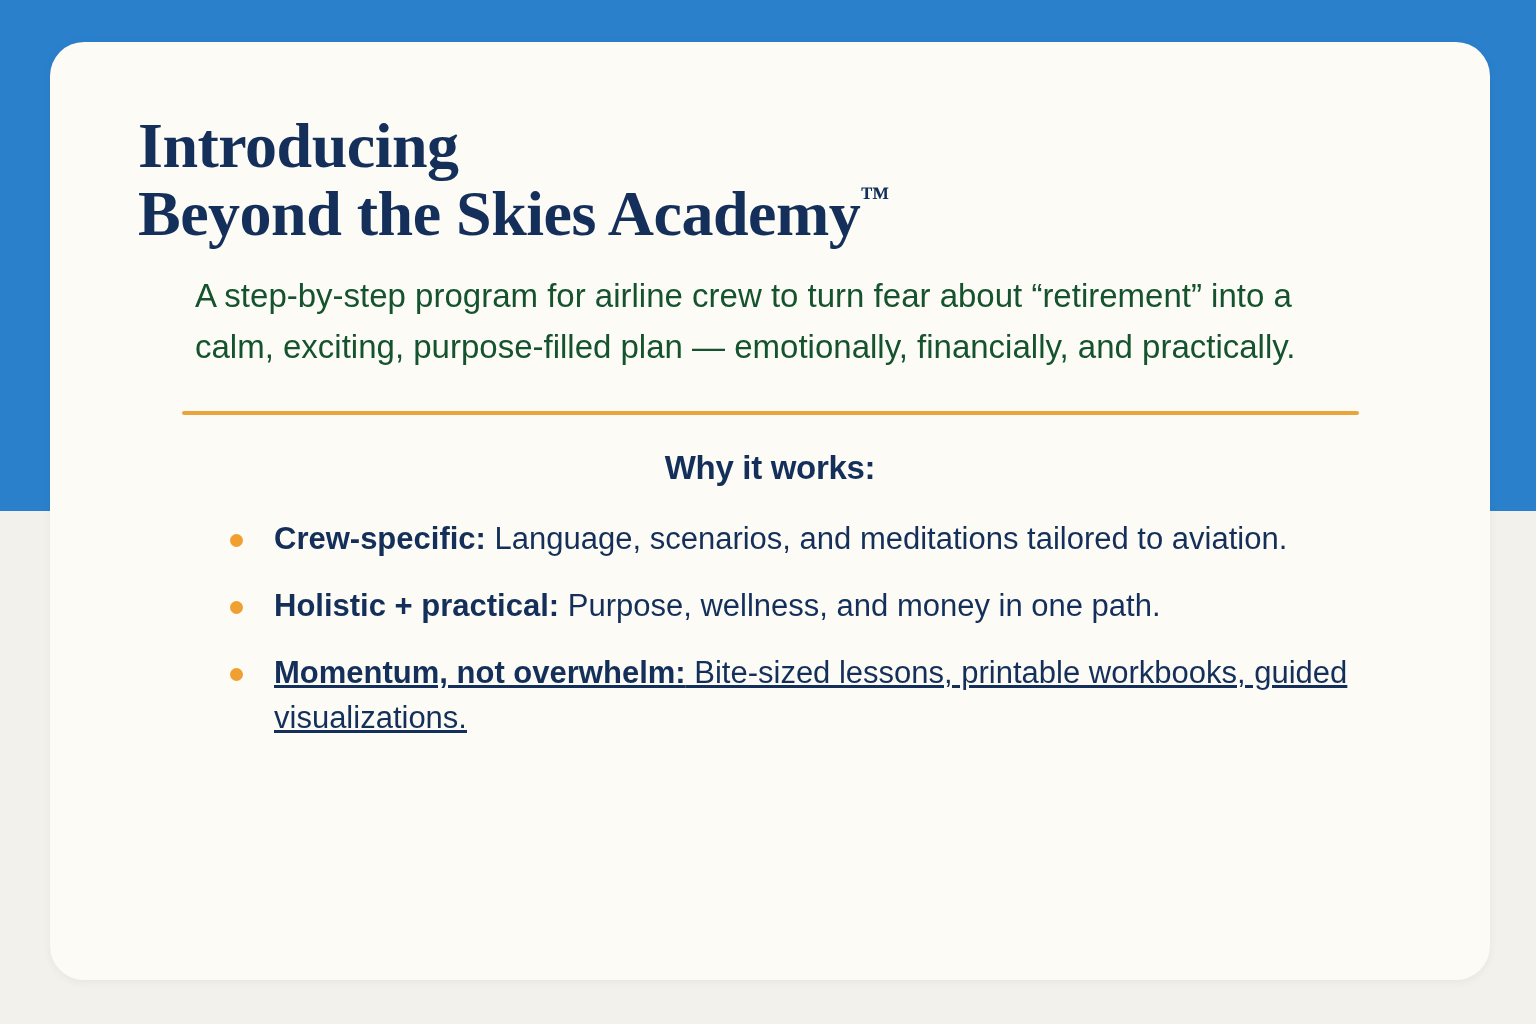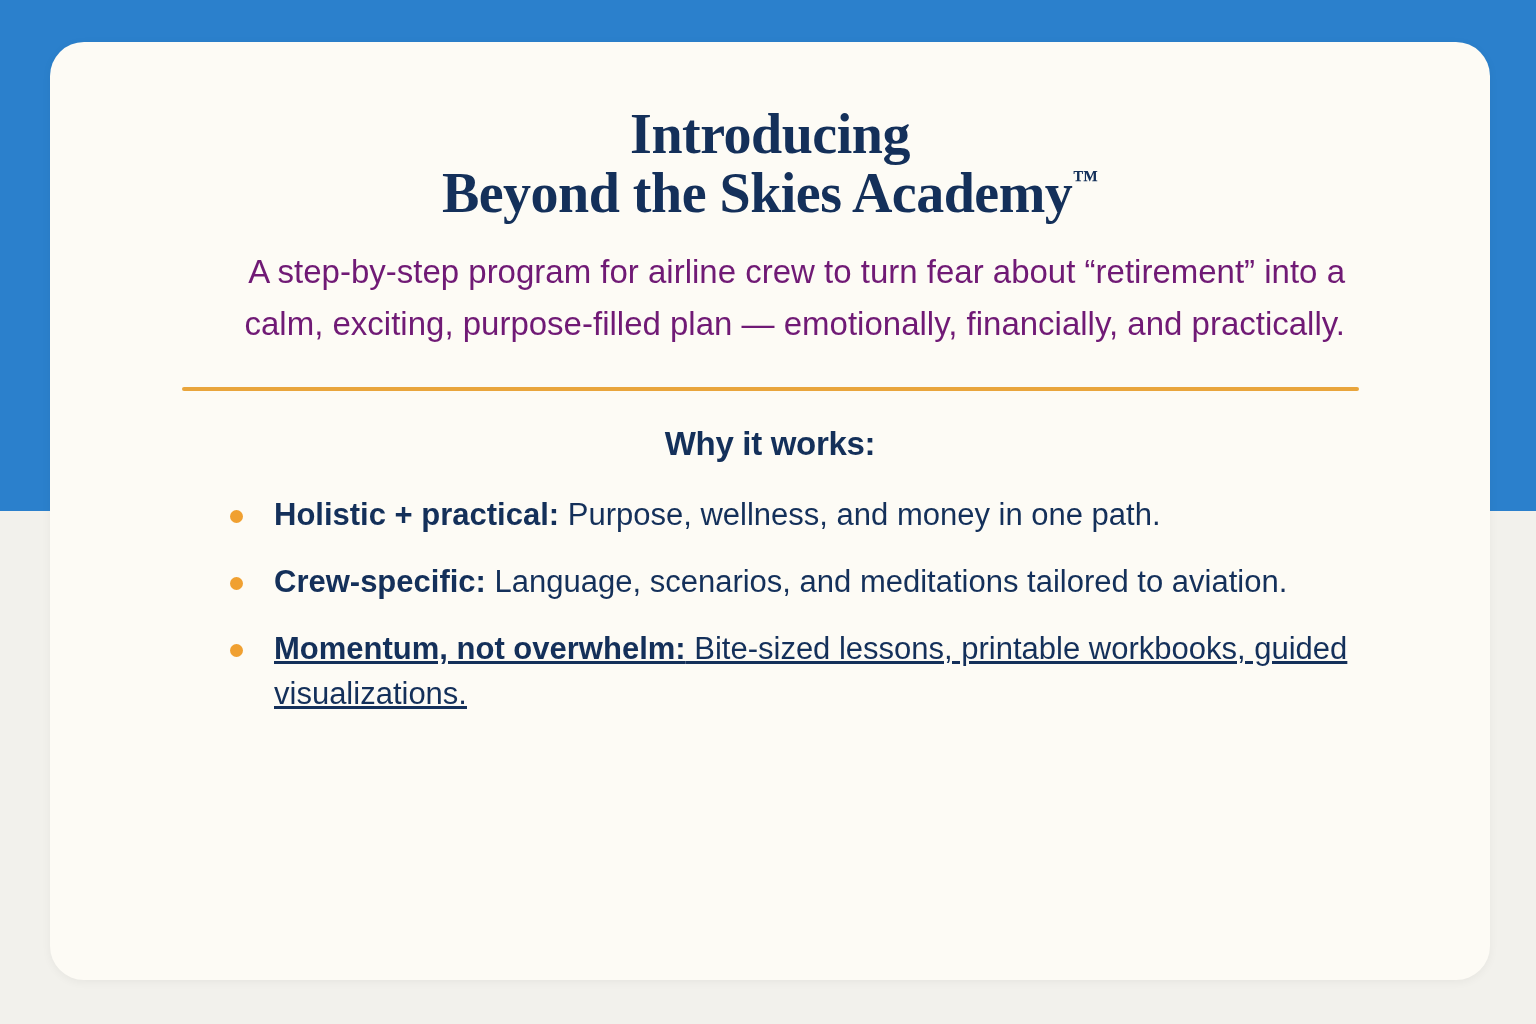--- a/index.html
+++ b/index.html
@@ -40,45 +40,44 @@
     background: #fdfbf5;
     border-radius: 34px;
     box-shadow: 0 2px 10px rgba(0,0,0,0.05);
     box-sizing: border-box;
     padding: 0 78px;
     overflow: hidden;
   }
 
   
   .title {
-    margin: 3px;
+    margin: 10px;
     padding-top: 60px;
-    text-align: center;
     font-family: "Liberation Serif", "DejaVu Serif", serif;
     font-weight: 700;
-    font-size: 56px;
+    font-size: 64px;
     line-height: 1.06;
     letter-spacing: -0.5px;
     color: #14305a;
   }
   .title .ln { display: block; }
   .title .tm {
     font-size: 0.46em;
     vertical-align: 0.95em;
     letter-spacing: 0;
   }
 
   
   .subtitle {
     margin: 22px auto 0 auto;
     width: 1150px;
-    text-align: right;
+    text-align: left;
     font-size: 33px;
     line-height: 1.57;
-    color: #701a75;
+    color: #14532d;
     font-weight: 400;
   }
 
   
   .divider {
     margin: 38px auto 0 auto;
     width: 1177px;
     height: 4px;
     background: #e9a53c;
     border: none;
@@ -139,25 +138,25 @@
 
     <p class="subtitle">A step-by-step program for airline crew to turn fear about “retirement” into a calm, exciting, purpose-filled plan — emotionally, financially, and practically.</p>
 
     <hr class="divider">
 
     <h2 class="section-heading">Why it works:</h2>
 
     <ul class="bullets">
       <li class="bullet">
         <span class="dot"></span>
-        <span class="lead">Holistic + practical:</span><span> Purpose, wellness, and money in one path.</span>
+        <span class="lead">Crew-specific:</span><span> Language, scenarios, and meditations tailored to aviation.</span>
       </li>
       <li class="bullet">
         <span class="dot"></span>
-        <span class="lead">Crew-specific:</span><span> Language, scenarios, and meditations tailored to aviation.</span>
+        <span class="lead">Holistic + practical:</span><span> Purpose, wellness, and money in one path.</span>
       </li>
       <li class="bullet">
         <span class="dot"></span>
         <span class="lead">Momentum, not overwhelm:</span><span> Bite-sized lessons, printable workbooks, guided visualizations.</span>
       </li>
     </ul>
 
   </div>
 </div>
 

